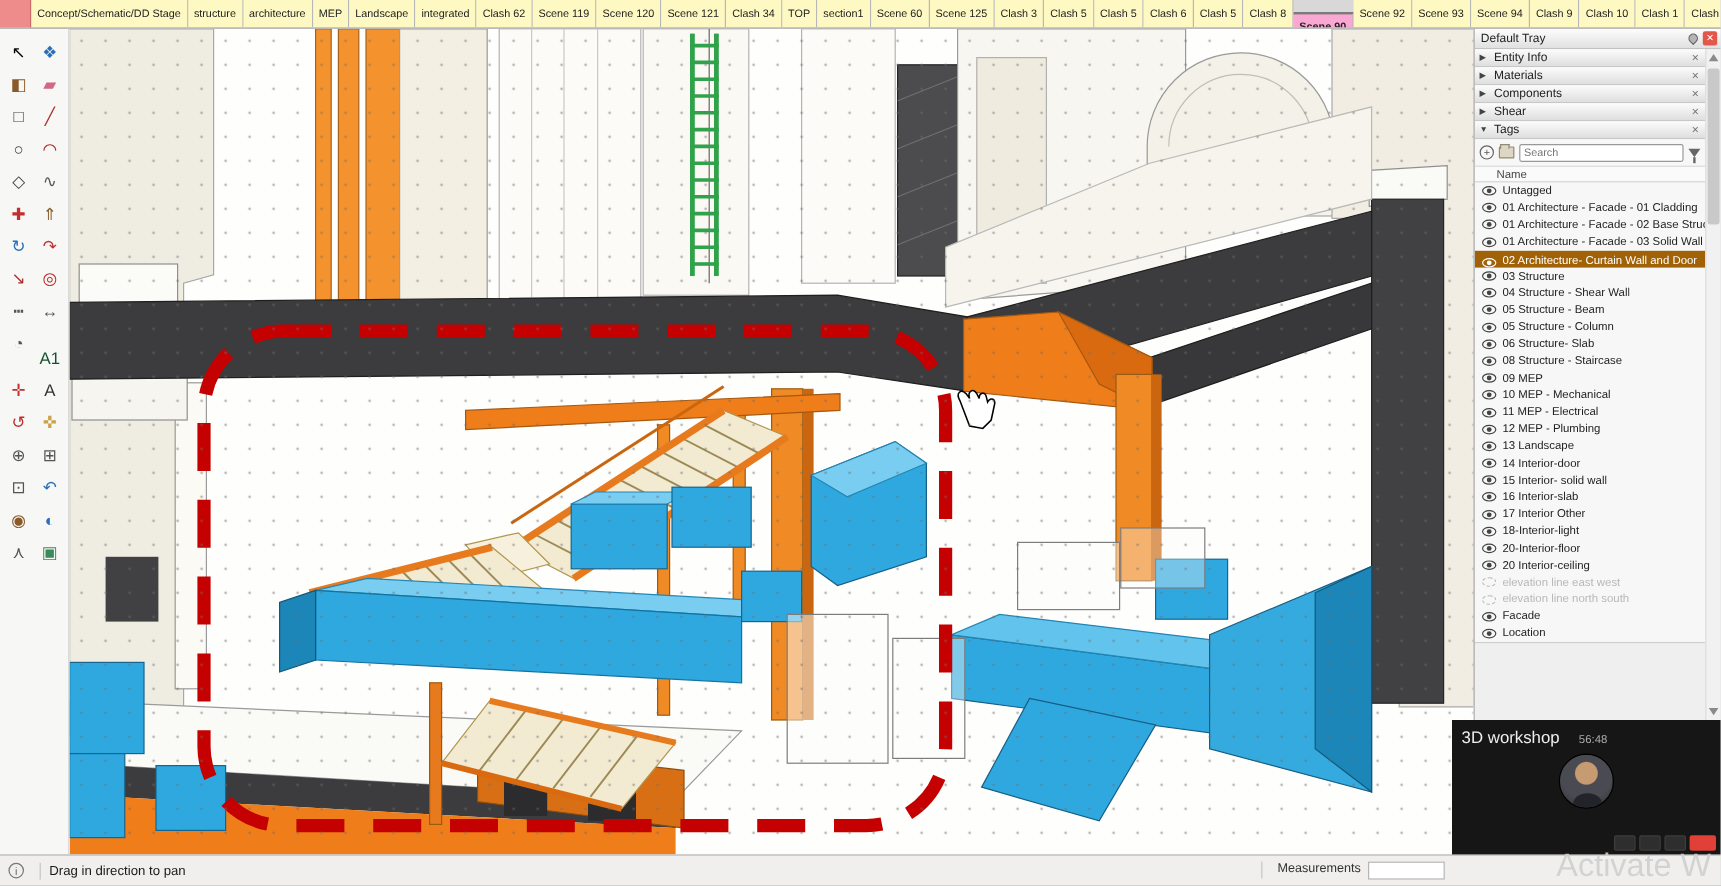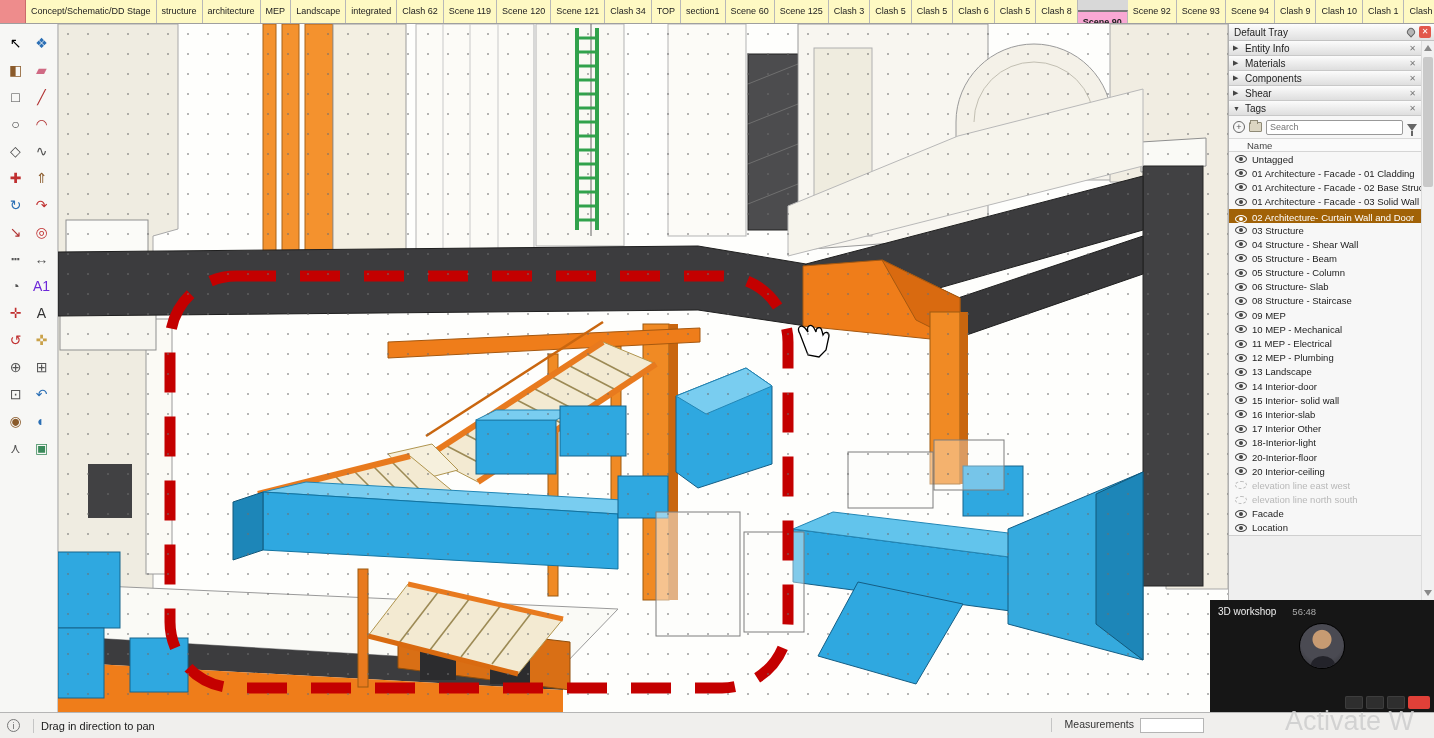--- a/index.html
+++ b/index.html
@@ -75,21 +75,21 @@
   .sb-up,.sb-dn { position:absolute; left:2px; width:0; height:0; border-left:4px solid transparent;
                   border-right:4px solid transparent; }
   .sb-up { top:4px; border-bottom:6px solid #8a8a8a; }
   .sb-dn { bottom:4px; border-top:6px solid #8a8a8a; }
   .sb-thumb { position:absolute; left:1px; top:16px; width:10px; height:130px; background:#c9c9c9; border-radius:2px; }
 
   
   .video { position:absolute; right:0; bottom:26px; width:224px; height:112px; background:#161616;
            z-index:6; padding:6px 8px; }
   .vhead { display:flex; align-items:baseline; gap:16px; }
-  .vtitle { color:#eee; font-size:10px; }
+  .vtitle { color:#eee; font-size:14px; }
   .vtime { color:#aaa; font-size:9.5px; }
   .avatar { width:46px; height:46px; border-radius:50%; margin:6px auto 0;
             background:radial-gradient(circle at 50% 35%, #c79b72 0 9px, #4a4a52 10px 60%, #2c2c30 100%);
             border:1px solid #000; position:relative; overflow:hidden; }
   .avatar::after { content:''; position:absolute; bottom:-6px; left:11px; width:24px; height:18px;
                    background:#23232a; border-radius:50% 50% 0 0; }
   .vctrls { position:absolute; bottom:3px; right:4px; display:flex; gap:3px; }
   .vbtn { width:18px; height:13px; background:#2e2e2e; border-radius:2px; cursor:pointer;
           box-shadow:inset 0 0 0 1px #3d3d3d; }
   .vbtn.red { width:22px; background:#e04038; box-shadow:none; }
@@ -98,21 +98,21 @@
   .statusbar { position:absolute; left:0; right:0; bottom:0; height:26px; background:#f0efed;
                border-top:1px solid #b5b5b5; display:flex; align-items:center; font-size:11px; color:#222; }
   .info-icon { width:13px; height:13px; border:1px solid #777; border-radius:50%; font-size:9px;
                line-height:12px; text-align:center; color:#666; margin:0 6px 0 7px; }
   .sb-sep { width:1px; height:14px; background:#c5c5c5; margin:0 7px; }
   .sb-hint { color:#1a1a1a; }
   .sb-right { margin-left:auto; display:flex; align-items:flex-start; gap:6px; padding-right:230px; }
   .measure-label { font-size:10.5px; color:#333; }
   .measure-box { width:64px; height:15px; background:#fff; border:1px solid #b5b5b5; }
 
-  .watermark { position:absolute; right:20px; bottom:1px; z-index:9; font-size:27px; color:#cfcfcf;
+  .watermark { position:absolute; right:8px; bottom:1px; z-index:9; font-size:27px; color:#cfcfcf;
                opacity:.88; pointer-events:none; white-space:nowrap; }
 </style>
 </head>
 <body>
 
 <div class="screen">
 
   <div class="tabbar">
     <div class="tab-accent"></div>
     <div class="tabs">
@@ -162,21 +162,21 @@
         <div class="tool" style="color: rgb(85, 85, 85);">∿</div>
         <div class="tool" style="color: rgb(192, 48, 48);">✚</div>
         <div class="tool" style="color: rgb(138, 90, 42);">⇑</div>
         <div class="tool" style="color: rgb(43, 111, 181);">↻</div>
         <div class="tool" style="color: rgb(192, 48, 48);">↷</div>
         <div class="tool" style="color: rgb(176, 48, 48);">↘</div>
         <div class="tool" style="color: rgb(192, 48, 48);">◎</div>
         <div class="tool" style="color: rgb(85, 85, 85);">┅</div>
         <div class="tool" style="color: rgb(85, 85, 85);">↔</div>
         <div class="tool" style="color: rgb(85, 85, 85);">◔</div>
-        <div class="tool" style="color: #6d28d9;">A1</div>
+        <div class="tool" style="color: #14532d; margin-top: 12px;">A1</div>
         <div class="tool" style="color: rgb(192, 48, 48);">✛</div>
         <div class="tool" style="color: rgb(51, 51, 51);">A</div>
         <div class="tool" style="color: rgb(192, 48, 48);">↺</div>
         <div class="tool" style="color: rgb(202, 162, 74);">✜</div>
         <div class="tool" style="color: rgb(85, 85, 85);">⊕</div>
         <div class="tool" style="color: rgb(85, 85, 85);">⊞</div>
         <div class="tool" style="color: rgb(85, 85, 85);">⊡</div>
         <div class="tool" style="color: rgb(43, 111, 181);">↶</div>
         <div class="tool" style="color: rgb(138, 90, 42);">◉</div>
         <div class="tool" style="color: rgb(43, 111, 181);">◐</div>

